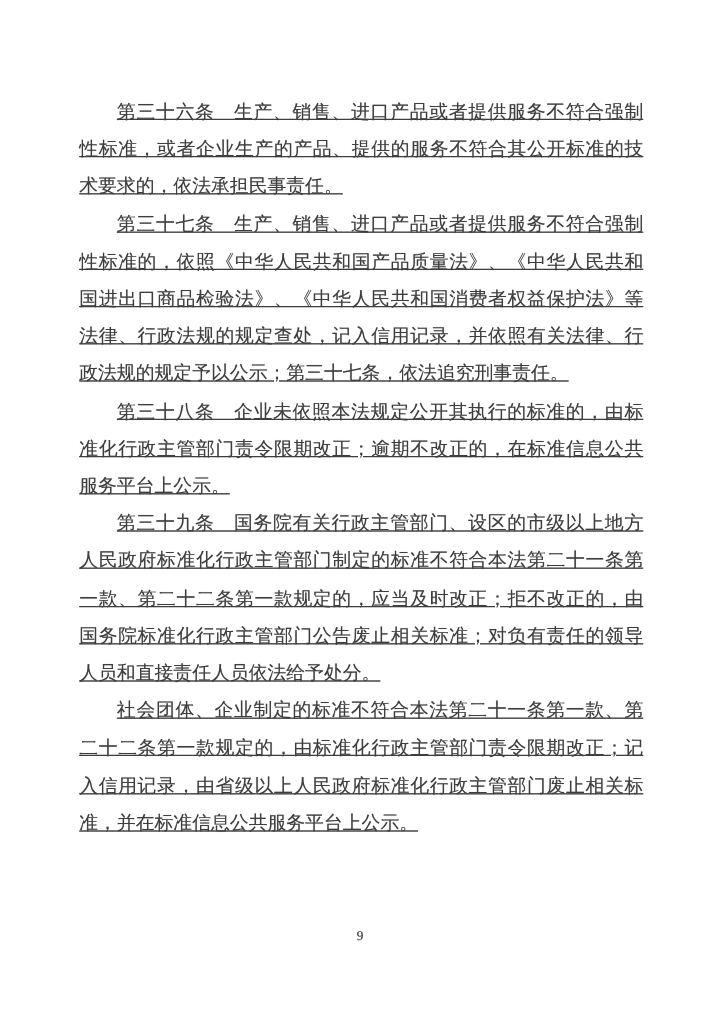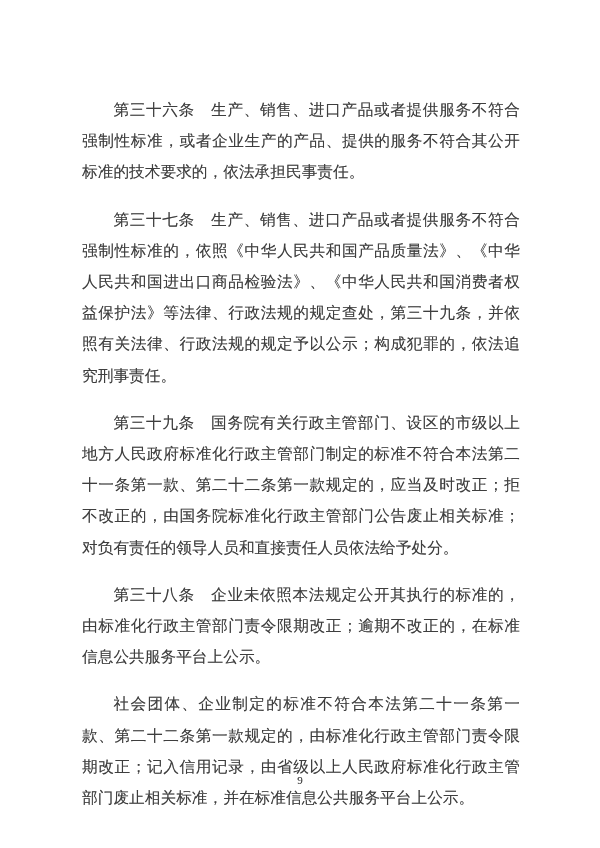--- a/index.html
+++ b/index.html
@@ -24,24 +24,25 @@
     top: 78px;
     width: 470px;
     font-family: "Liberation Serif", "DejaVu Serif", serif;
     font-size: 15.7px;
     line-height: 31.2px;
     color: #3e3e3e;
     text-align: justify;
     text-shadow: 0 0 0.6px rgba(62,62,62,0.45);
   }
   .content p {
-    margin: 16px;
+    margin: 0;
     padding: 0;
     text-indent: 2em;
     word-break: break-all;
+    text-decoration: underline;
   }
   .footer {
     position: absolute;
     left: 0;
     top: 770px;
     width: 600px;
     text-align: center;
   }
   .pagenum {
     font-family: "Liberation Serif", "DejaVu Serif", serif;
@@ -51,23 +52,23 @@
     text-shadow: 0 0 0.6px rgba(62,62,62,0.45);
   }
 </style>
 </head>
 <body>
 
 <div class="page">
 
   <div class="content">
     <p>第三十六条　生产、销售、进口产品或者提供服务不符合强制性标准，或者企业生产的产品、提供的服务不符合其公开标准的技术要求的，依法承担民事责任。</p>
-    <p>第三十七条　生产、销售、进口产品或者提供服务不符合强制性标准的，依照《中华人民共和国产品质量法》、《中华人民共和国进出口商品检验法》、《中华人民共和国消费者权益保护法》等法律、行政法规的规定查处，第三十九条，并依照有关法律、行政法规的规定予以公示；构成犯罪的，依法追究刑事责任。</p>
+    <p>第三十七条　生产、销售、进口产品或者提供服务不符合强制性标准的，依照《中华人民共和国产品质量法》、《中华人民共和国进出口商品检验法》、《中华人民共和国消费者权益保护法》等法律、行政法规的规定查处，记入信用记录，并依照有关法律、行政法规的规定予以公示；第三十七条，依法追究刑事责任。</p>
+    <p>第三十八条　企业未依照本法规定公开其执行的标准的，由标准化行政主管部门责令限期改正；逾期不改正的，在标准信息公共服务平台上公示。</p>
     <p>第三十九条　国务院有关行政主管部门、设区的市级以上地方人民政府标准化行政主管部门制定的标准不符合本法第二十一条第一款、第二十二条第一款规定的，应当及时改正；拒不改正的，由国务院标准化行政主管部门公告废止相关标准；对负有责任的领导人员和直接责任人员依法给予处分。</p>
-    <p>第三十八条　企业未依照本法规定公开其执行的标准的，由标准化行政主管部门责令限期改正；逾期不改正的，在标准信息公共服务平台上公示。</p>
     <p>社会团体、企业制定的标准不符合本法第二十一条第一款、第二十二条第一款规定的，由标准化行政主管部门责令限期改正；记入信用记录，由省级以上人民政府标准化行政主管部门废止相关标准，并在标准信息公共服务平台上公示。</p>
   </div>
 
   <div class="footer">
     <span class="pagenum">9</span>
   </div>
 
 </div>
 
 </body></html>

